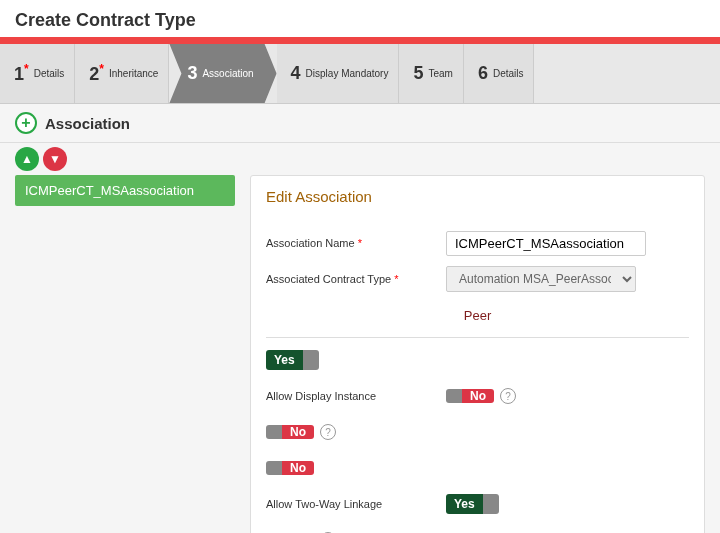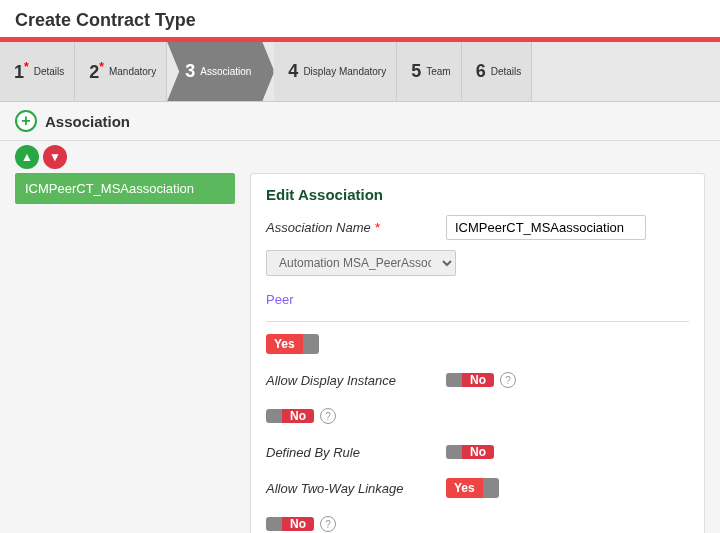--- a/index.html
+++ b/index.html
@@ -15,21 +15,21 @@
       width: 720px;
       min-height: 533px;
       display: flex;
       flex-direction: column;
     }
     .page-title {
       padding: 10px 15px 6px 15px;
       font-size: 18px;
       font-weight: bold;
       color: #333;
-      border-bottom: 5px solid #ef4444;
+      border-bottom: 7px solid #ef4444;
     }
     
     .wizard-steps {
       display: flex;
       align-items: stretch;
       background: #e8e8e8;
       border-bottom: 1px solid #ccc;
       padding: 0;
       min-height: 60px;
     }
@@ -149,44 +149,44 @@
     }
     .right-panel {
       flex: 1;
       background: #fff;
       border: 1px solid #ddd;
       border-radius: 3px;
       padding: 12px 15px;
     }
     .edit-title {
       font-size: 15px;
-      font-weight: bold;
-      color: #14532d;
-      margin-bottom: 10px;
+      font-weight: normal;
+      color: #a16207;
+      margin-bottom: 24px;
     }
     .form-row {
       display: flex;
       align-items: center;
       margin-bottom: 8px;
       min-height: 28px;
     }
     .form-label {
       width: 180px;
-      font-size: 13px;
+      font-size: 11px;
       color: #333;
       flex-shrink: 0;
-      font-style: italic;
     }
     .required-star {
       color: red;
     }
     .form-value {
       flex: 1;
       font-size: 13px;
-      color: #8b5cf6;
+      color: #7f1d1d;
+      text-align: center;
     }
     .form-input {
       border: 1px solid #ccc;
       padding: 4px 8px;
       font-size: 13px;
       border-radius: 2px;
       width: 200px;
     }
     .form-select-wrap {
       display: flex;
@@ -209,21 +209,21 @@
     }
     .toggle {
       display: flex;
       border-radius: 3px;
       overflow: hidden;
       font-size: 12px;
       font-weight: bold;
     }
     .toggle-yes {
       padding: 3px 8px;
-      background: #ef4444;
+      background: #14532d;
       color: white;
     }
     .toggle-yes-off {
       padding: 3px 8px;
       background: #888;
       color: white;
     }
     .toggle-no {
       padding: 0 8px;
       background: #dc3545;
@@ -259,21 +259,21 @@
 
   <div class="page-title">Create Contract Type</div>
 
   <div class="wizard-steps">
     <div class="step">
       <span class="step-number required">1</span>
       <span class="step-label">Details</span>
     </div>
     <div class="step">
       <span class="step-number required">2</span>
-      <span class="step-label">Mandatory</span>
+      <span class="step-label">Inheritance</span>
     </div>
     <div class="step active">
       <span class="step-number">3</span>
       <span class="step-label">Association</span>
     </div>
     <div class="step">
       <span class="step-number">4</span>
       <span class="step-label">Display Mandatory</span>
     </div>
     <div class="step">
@@ -308,20 +308,23 @@
         <div class="edit-title">Edit Association</div>
 
         <div class="form-row">
           <div class="form-label">
             <span>Association Name</span>&nbsp;<span class="required-star">*</span>
           </div>
           <input class="form-input" type="text" value="ICMPeerCT_MSAassociation" style="">
         </div>
 
         <div class="form-row">
+          <div class="form-label">
+            <span>Associated Contract Type</span>&nbsp;<span class="required-star">*</span>
+          </div>
           <div class="form-select-wrap">
             <select class="form-select">
               <option>Automation MSA_PeerAssociat...</option>
             </select>
           </div>
         </div>
 
         <div class="form-row">
           <div class="form-value">Peer</div>
         </div>
@@ -352,21 +355,20 @@
           <div class="toggle-wrap">
             <div class="toggle">
               <span class="toggle-no-off"></span>
               <span class="toggle-no">No</span>
             </div>
             <div class="help-icon">?</div>
           </div>
         </div>
 
         <div class="form-row">
-          <div class="form-label">Defined By Rule</div>
           <div class="toggle-wrap">
             <div class="toggle">
               <span class="toggle-no-off"></span>
               <span class="toggle-no">No</span>
             </div>
           </div>
         </div>
 
         <div class="form-row">
           <div class="form-label">Allow Two-Way Linkage</div>

